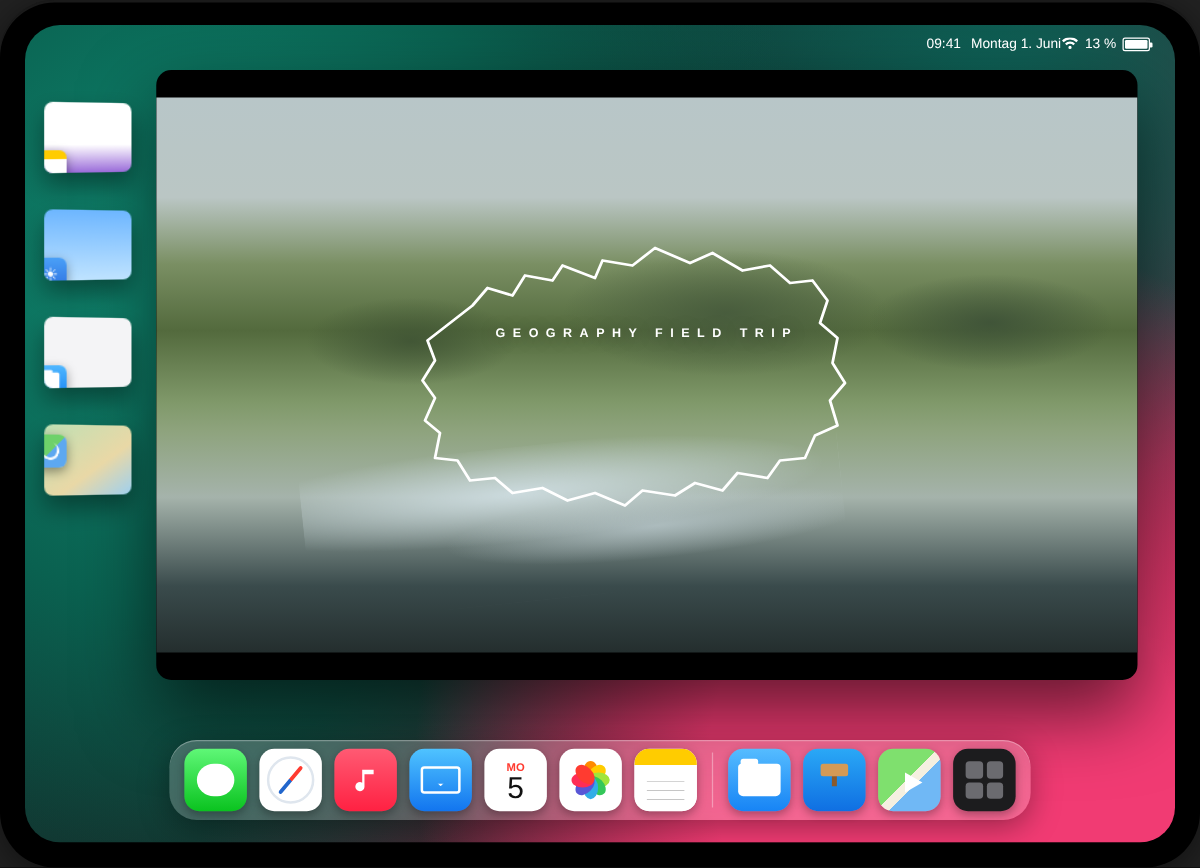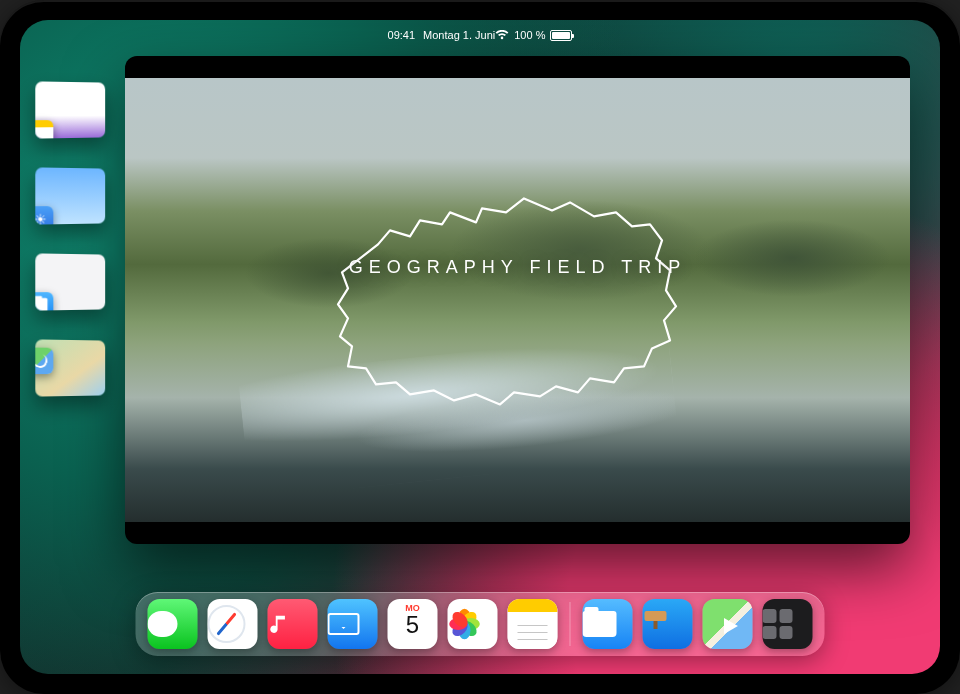--- a/index.html
+++ b/index.html
@@ -26,21 +26,21 @@
       radial-gradient(circle at 80% 90%, #f13b73 0%, #f13b73 20%, transparent 45%),
       radial-gradient(circle at 15% 30%, #0f8a72 0%, #0a6150 30%, transparent 55%),
       radial-gradient(circle at 85% 15%, #0d6a5e 0%, transparent 40%),
       linear-gradient(135deg, #0e1914 0%, #0d3a34 25%, #14302c 50%, #7b1c38 80%, #2a0a12 100%);
   }
 
   
   .statusbar {
     position: absolute; top: 6px; left: 0; right: 0;
     height: 18px;
-    display: flex; justify-content: center; align-items: center;
+    display: flex; justify-content: flex-end; align-items: center;
     padding: 0 20px;
     color: #fff; font-size: 11px; font-weight: 500;
     z-index: 50;
   }
   .statusbar .left { display: flex; gap: 8px; }
   .statusbar .right { display: flex; gap: 5px; align-items: center; }
   .wifi-icon { width: 14px; height: 10px; }
   .battery { width: 22px; height: 11px; border: 1px solid #fff; border-radius: 2px; position: relative; }
   .battery::after { content:""; position:absolute; right:-3px; top:3px; width:2px; height:4px; background:#fff; border-radius:0 1px 1px 0;}
   .battery > i { display:block; background:#fff; margin:1px; height:7px; border-radius:1px; }
@@ -119,36 +119,36 @@
     text-shadow: 0 2px 14px rgba(0,0,0,0.4);
   }
   .hero-text h1 {
     font-size: 78px; font-weight: 400;
     letter-spacing: 8px;
     font-family: "Arial Narrow", "Helvetica Neue", Arial, sans-serif;
     font-stretch: condensed;
   }
   .hero-text p {
     margin-top: 6px;
-    font-size: 18px; letter-spacing: 6px; font-weight: 400;
+    font-size: 10px; letter-spacing: 6px; font-weight: 700;
   }
 
   
   .dock {
     position:absolute; left:50%; bottom: 18px; transform: translateX(-50%);
     background: rgba(255,255,255,0.22);
     backdrop-filter: blur(20px);
     height: 64px; border-radius: 22px;
     padding: 7px 12px;
     display:flex; align-items:center; gap:10px;
     box-shadow: 0 6px 24px rgba(0,0,0,0.35), inset 0 1px 0 rgba(255,255,255,0.3);
   }
   .dock-icon {
     width: 50px; height: 50px; border-radius: 12px;
-    display:flex; align-items:center; 
+    display:flex; align-items:center; justify-content:center;
     font-size: 26px; color:#fff; font-weight:600;
     box-shadow: 0 3px 8px rgba(0,0,0,0.3);
     position:relative; overflow:hidden;
   }
   .dock-sep { width:1px; height:44px; background: rgba(255,255,255,0.35); margin:0 2px; }
   .ico-messages{background:linear-gradient(180deg,#5ff777,#0ac31f);}
   .ico-safari{background:#fff;}
   .ico-music{background:linear-gradient(180deg,#ff5a73,#ff2142);}
   .ico-mail{background:linear-gradient(180deg,#4fc3ff,#1275ef);}
   .ico-calendar{background:#fff; flex-direction:column;}
@@ -190,21 +190,21 @@
 
     <div class="statusbar">
       <div class="left">
         <span>09:41</span>
         <span>Montag 1. Juni</span>
       </div>
       <div class="right">
         <svg class="wifi-icon" viewBox="0 0 14 10">
             <path fill="#fff" d="M7 9.2a1.3 1.3 0 100-2.6 1.3 1.3 0 000 2.6zM3 4.8a6 6 0 018 0l-1.3 1.3a4.2 4.2 0 00-5.4 0L3 4.8zM.6 2.4a9.4 9.4 0 0112.8 0l-1.3 1.3a7.5 7.5 0 00-10.2 0L.6 2.4z"></path>
           </svg>
-        <span>100 %</span>
+        <span>13 %</span>
         <span class="battery">
             <i style="width:18px"></i>
           </span>
       </div>
     </div>
 
     <div class="stage-strip">
       <div class="stage-item notes">
         <div class="stage-badge badge-notes"></div>
       </div>

